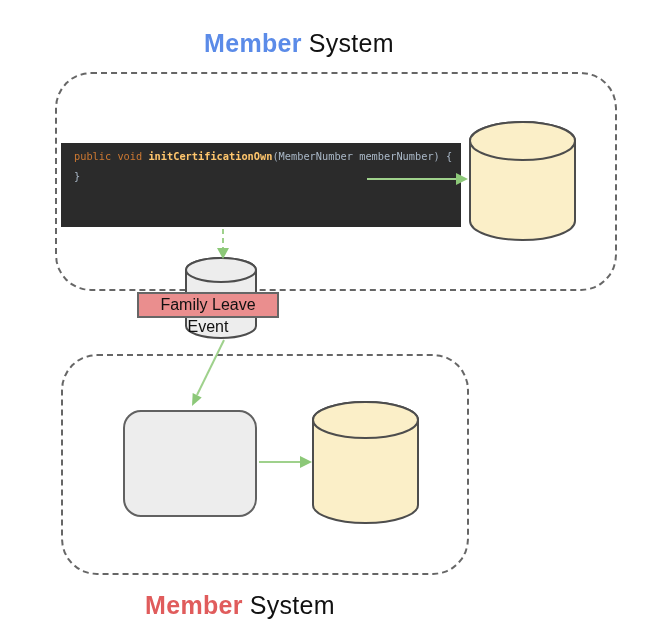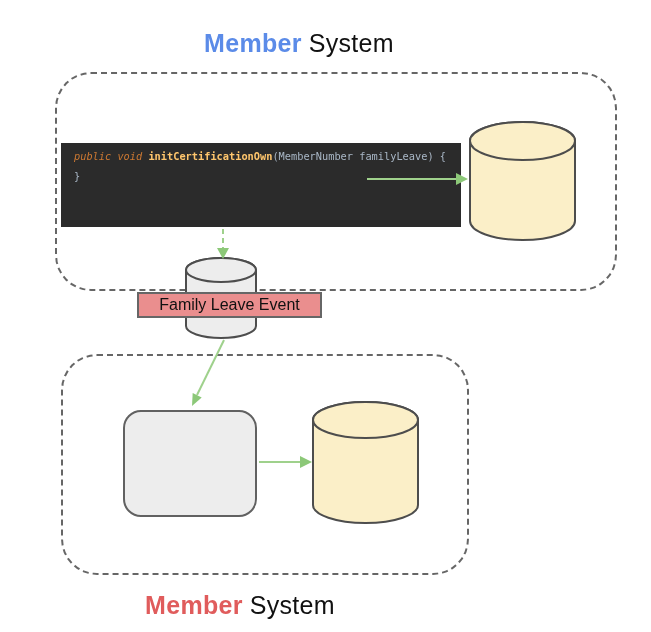--- a/index.html
+++ b/index.html
@@ -61,36 +61,36 @@
     overflow: hidden;
     z-index: 2;
   }
   .code-line {
     font-family: "DejaVu Sans Mono", monospace;
     font-size: 10.3px;
     line-height: 19.5px;
     white-space: pre;
     color: var(--code-plain);
   }
-  .tok-keyword { color: var(--code-keyword); font-style: italic; }
+  .tok-keyword { color: var(--code-keyword); }
   .tok-method  { color: var(--code-method); font-weight: bold; margin-top: 36px; }
   .tok-field   { color: var(--code-field); }
   .tok-plain   { color: var(--code-plain); }
 
   .cyl { position: absolute; }
   .cyl-member-db { left: 468px; top: 120px; z-index: 2; }
   .cyl-event     { left: 183px; top: 256px; z-index: 3; }
   .cyl-family-db { left: 311px; top: 400px; z-index: 2; }
   .db-shape   { fill: var(--db-fill); stroke: var(--shape-stroke); stroke-width: 2; }
   .gray-shape { fill: var(--shape-gray-fill); stroke: var(--shape-stroke); stroke-width: 2; }
 
   .event-box {
     position: absolute;
     left: 137px; top: 292px;
-    width: 185px; height: 26px;
+    width: 142px; height: 26px;
     background: var(--event-fill);
     border: 2px solid var(--dashed-border);
     z-index: 4;
     text-align: center;
     font-size: 16px;
     line-height: 22px;
     color: #111111;
   }
 
   .family-box {
@@ -117,21 +117,21 @@
 
 <div class="canvas">
 
   <div class="sys-title title-member">
     <span class="hl">Member</span><span class="rest">System</span>
   </div>
 
   <div class="dashed-rect member-rect"></div>
 
   <div class="code-block">
-    <div class="code-line"><span class="tok-keyword">public void </span><span class="tok-method">initCertificationOwn</span><span class="tok-plain">(MemberNumber familyLeave) {</span></div>
+    <div class="code-line"><span class="tok-keyword">public void </span><span class="tok-method">initCertificationOwn</span><span class="tok-plain">(MemberNumber memberNumber) {</span></div>
     <div class="code-line"><span class="tok-plain">}</span></div>
   </div>
 
   <div class="cyl cyl-member-db">
     <svg width="109" height="122" viewBox="0 0 109 122">
       <path class="db-shape" d="M2,21 a52.5,19 0 0 1 105,0 l0,80 a52.5,19 0 0 1 -105,0 z"></path>
       <ellipse class="db-shape" cx="54.5" cy="21" rx="52.5" ry="19"></ellipse>
     </svg>
   </div>
 

